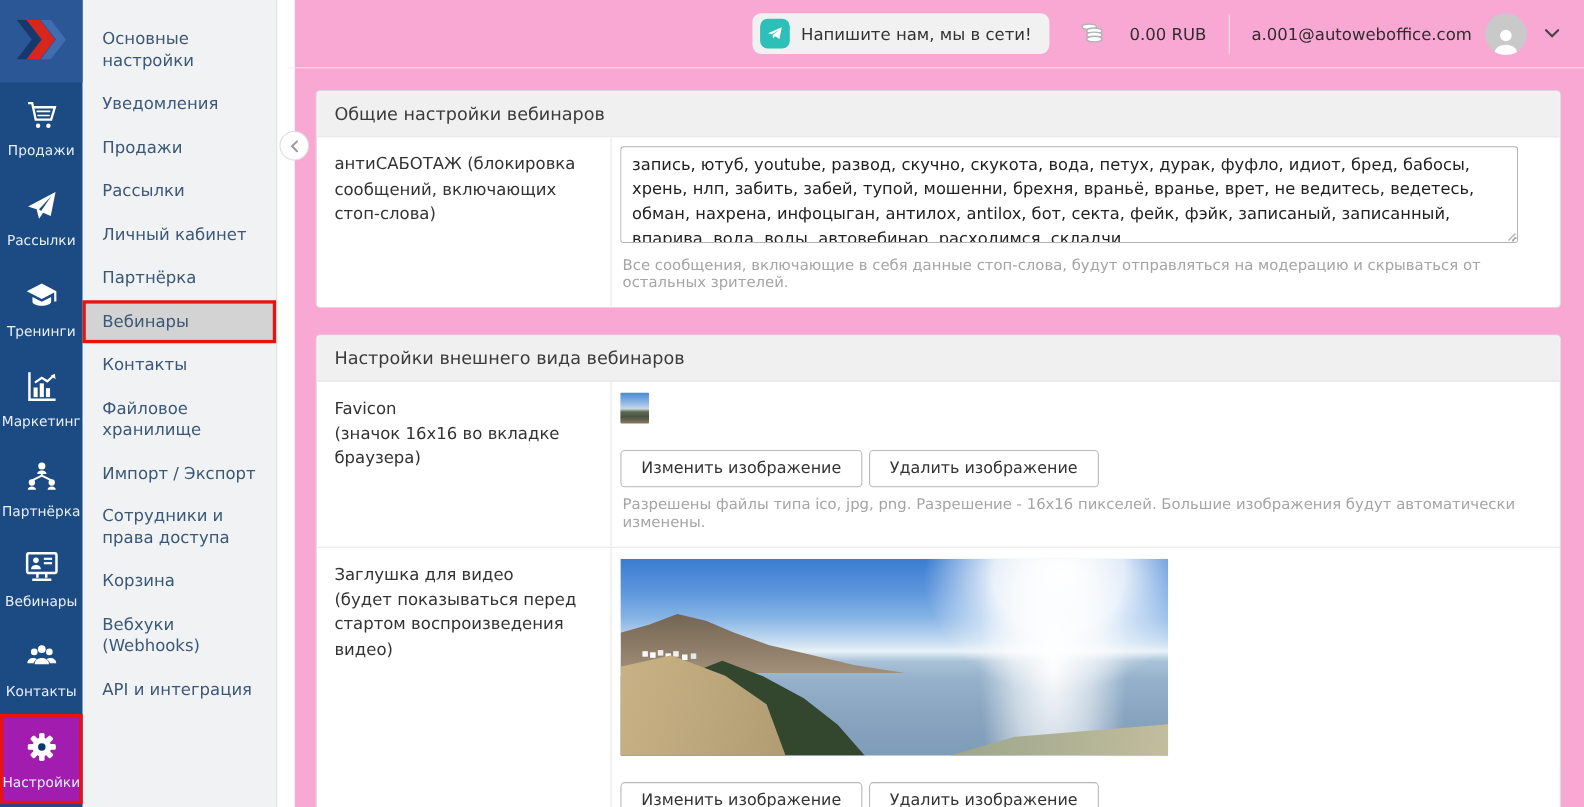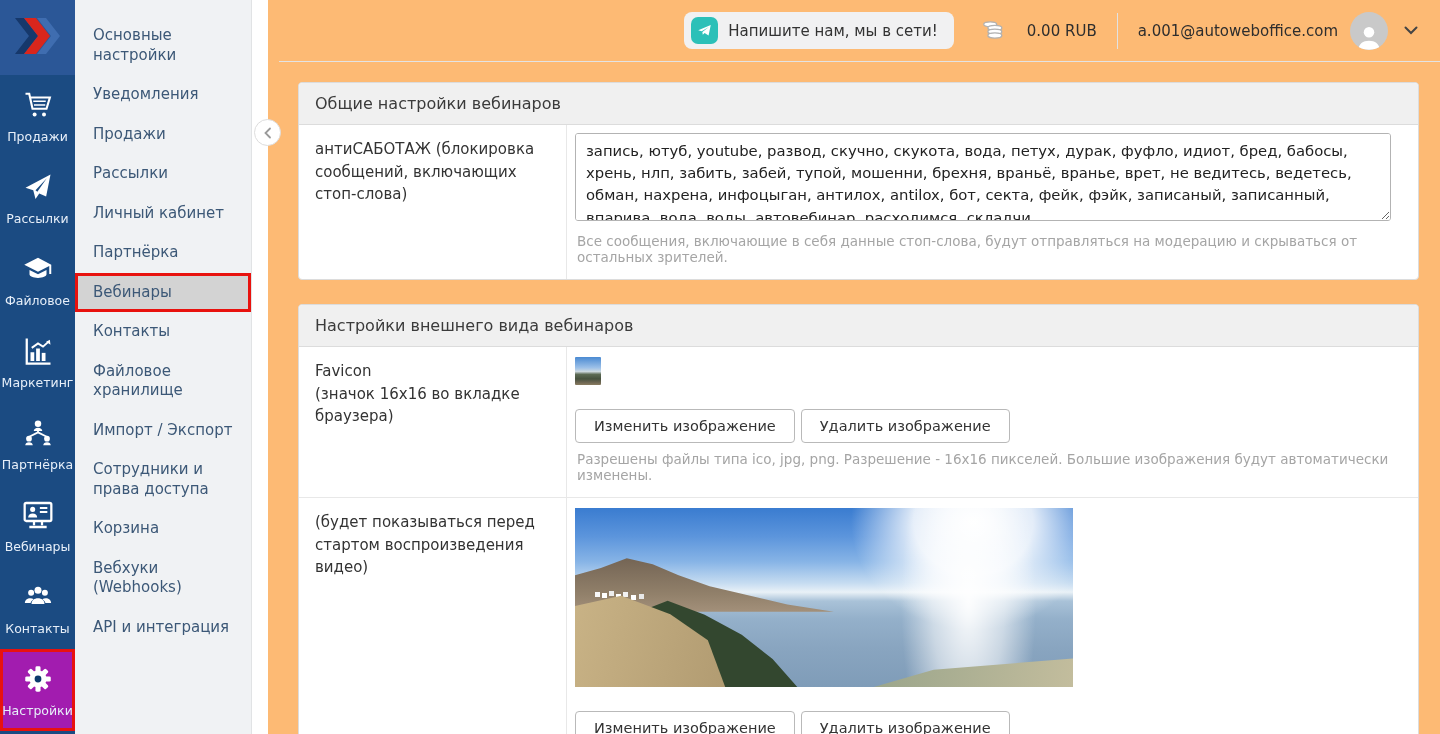--- a/index.html
+++ b/index.html
@@ -14,21 +14,21 @@
   .nav-item.active { background:#a21caf; border:3px solid #e8120e; }
   .nav-icon { width:36px; height:34px; display:flex; align-items:center; justify-content:center; }
 
   
   .submenu { position:absolute; left:75px; top:0; width:177px; height:734px; background:#f0f2f4; border-right:1px solid #e1e3e5; padding-top:16px; z-index:3; }
   .submenu-item { padding:10px 12px 10px 18px; font-size:15px; line-height:1.3; color:#3c5877; cursor:pointer; }
   .submenu-item.active { background:#d3d3d3; border:3px solid #e8120e; padding:7px 9px 7px 15px; }
   .collapse-btn { position:absolute; left:254px; top:119px; width:27px; height:27px; border-radius:50%; background:#fff; border:1px solid #ddd; display:flex; align-items:center; justify-content:center; z-index:6; cursor:pointer; }
 
   
-  .main { position:absolute; left:268px; top:0; width:1172px; height:734px; background:#fdba74;padding-left:11px; }
+  .main { position:absolute; left:268px; top:0; width:1172px; height:734px; background:#f9a8d4; }
   .topbar { height:62px; border-bottom:1px solid #e3e3e3; display:flex; align-items:center; justify-content:flex-end; padding:0 18px; gap:12px; }
   .chat-btn { display:flex; align-items:center; gap:10px; background:#f1f1f2; border:none; border-radius:8px; height:37px; padding:0 16px 0 7px; font-size:15px; color:#333; cursor:pointer; font-family:inherit; }
   .tg-icon { width:27px; height:27px; border-radius:7px; background:#2cc0b8; display:flex; align-items:center; justify-content:center; flex:0 0 auto; }
   .balance-group { display:flex; align-items:center; gap:21px; margin-left:14px; }
   .balance-text { font-size:15px; color:#2e2e2e; }
   .topbar-divider { width:1px; height:36px; background:#e2e2e2; margin:0 8px; }
   .email-text { font-size:15px; color:#2e2e2e; cursor:pointer; }
   .avatar { width:38px; height:38px; border-radius:50%; background:#c9c9c9; overflow:hidden; display:flex; align-items:flex-end; justify-content:center; cursor:pointer; }
   .chev-down { display:flex; align-items:center; cursor:pointer; padding:4px; }
 
@@ -106,21 +106,21 @@
     <span class="nav-label">Рассылки</span>
   </div>
 
   <div class="nav-item">
     <span class="nav-icon">
       <svg width="34" height="30" viewBox="0 0 24 24" fill="#fff">
         <path d="M12 3 1 8.6l11 5.6 9-4.6V16h1.6V8.6z"></path>
         <path d="M5.2 12.8v3.4c0 1.6 3 2.9 6.8 2.9s6.8-1.3 6.8-2.9v-3.4L12 16.2z"></path>
       </svg>
     </span>
-    <span class="nav-label">Файловое</span>
+    <span class="nav-label">Тренинги</span>
   </div>
 
   <div class="nav-item">
     <span class="nav-icon">
       <svg width="32" height="30" viewBox="0 0 24 24">
         <path d="M3 2v20h19" stroke="#fff" stroke-width="1.8" fill="none"></path>
         <rect x="6" y="13" width="3" height="7" fill="#fff"></rect>
         <rect x="10.5" y="10" width="3" height="10" fill="#fff"></rect>
         <rect x="15" y="13.5" width="3" height="6.5" fill="#fff"></rect>
         <path d="M7 9.5 12 6l4 2.5 4.5-4" stroke="#fff" stroke-width="1.6" fill="none"></path>
@@ -285,20 +285,21 @@
           <div class="btn-row">
             <button class="btn">Изменить изображение</button>
             <button class="btn">Удалить изображение</button>
           </div>
           <div class="hint">Разрешены файлы типа ico, jpg, png. Разрешение - 16x16 пикселей. Большие изображения будут автоматически изменены.</div>
         </div>
       </div>
 
       <div class="panel-row">
         <div class="row-label">
+          <div>Заглушка для видео</div>
           <div>(будет показываться перед стартом воспроизведения видео)</div>
         </div>
         <div class="row-value">
           <div class="video-thumb">
             <div class="scene-sky"></div>
             <div class="scene-glare"></div>
             <div class="scene-mountains"></div>
             <div class="scene-town"></div>
             <div class="scene-trees"></div>
             <div class="scene-ridge"></div>

